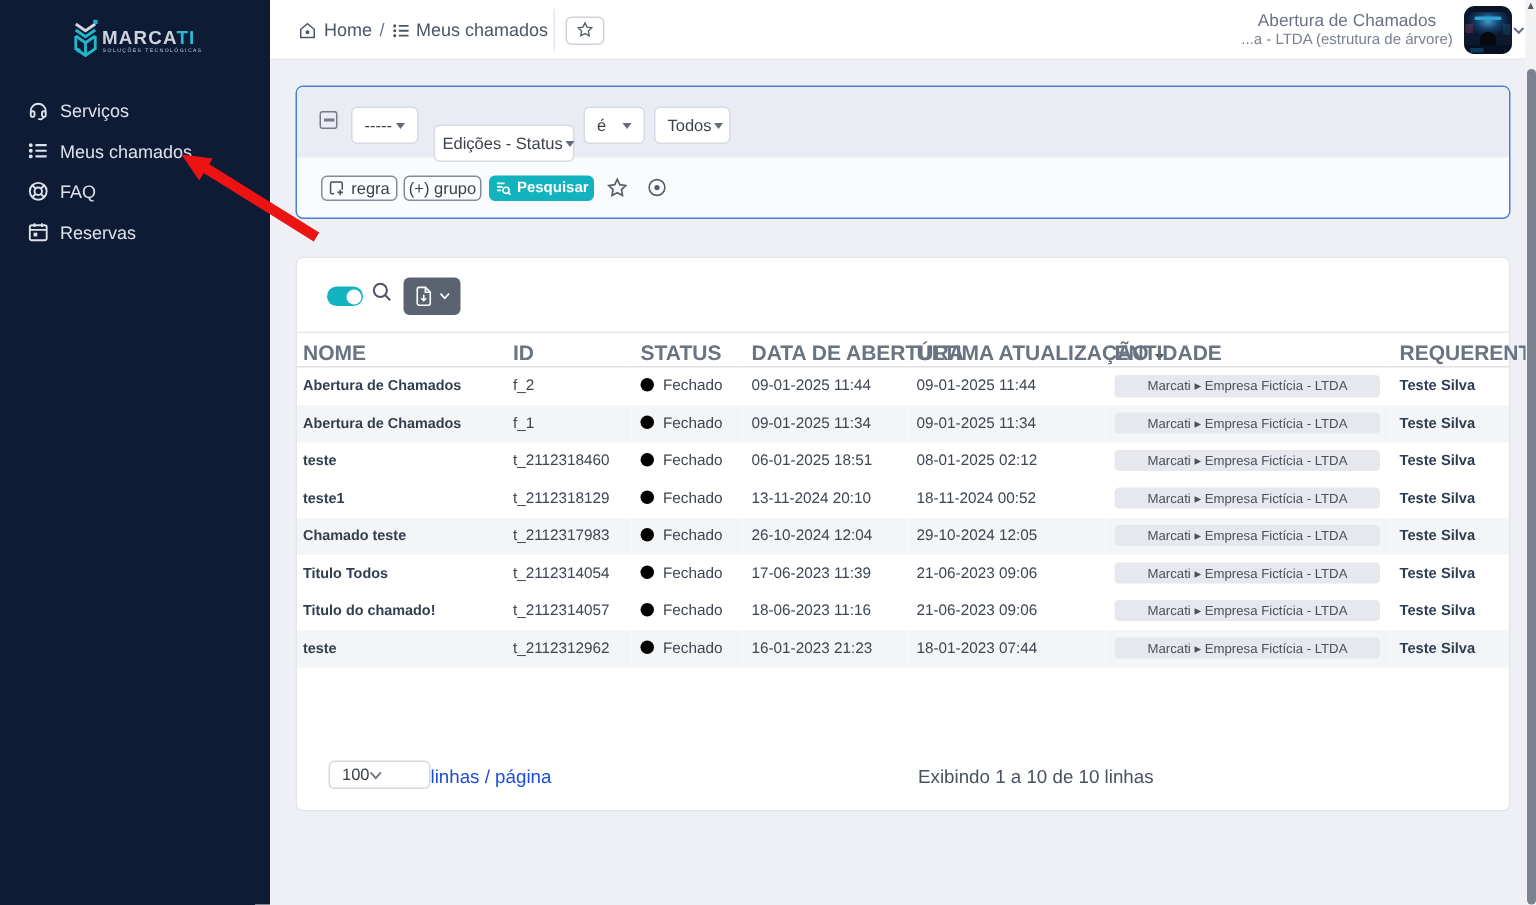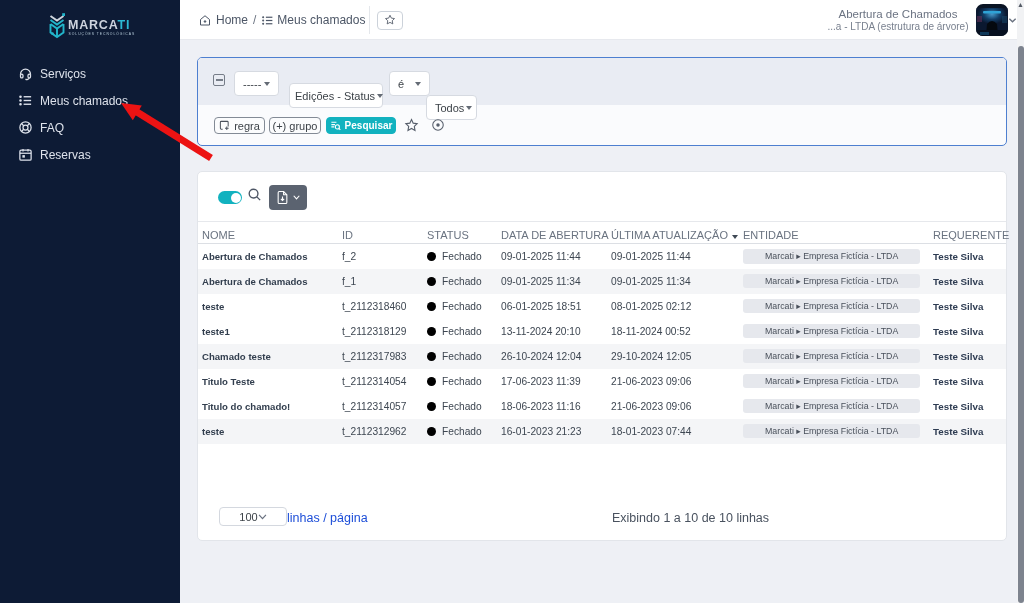--- a/index.html
+++ b/index.html
@@ -14,21 +14,21 @@
 #scrollbar { position:absolute; right:0; top:0; width:7px; height:603px; background:#f1f2f4; z-index:20; }
 #sthumb { position:absolute; left:0.5px; top:46px; width:6px; height:557px; background:#7d838e; border-radius:3px; }
 #sarrow { position:absolute; left:0; top:1px; width:7px; height:8px; color:#555b66; font-size:7px; line-height:8px; text-align:center; }
 #fpanel { position:absolute; left:197px; top:57px; width:810px; height:89px; border:1px solid #4d7fd0; border-radius:5px; background:#fafbfd; z-index:3; overflow:hidden; }
 #frow1 { position:absolute; left:0; top:0; width:100%; height:47px; background:#e9ecf3; }
 .fbtn { position:absolute; background:#fff; border:1px solid #d6dae1; border-radius:4px; font-size:11px; color:#3c4248; display:flex; align-items:center; justify-content:space-between; padding:0 8px; white-space:nowrap; }
 .caret { width:0; height:0; border-left:3.5px solid transparent; border-right:3.5px solid transparent; border-top:4.5px solid #646b75; margin-left:8px; }
 .sbtn { position:absolute; background:#fbfcfd; border:1px solid #838b96; border-radius:4px; font-size:11px; color:#3c4248; display:flex; align-items:center; justify-content:center; height:17px; top:59px; white-space:nowrap; }
 #card { position:absolute; left:197px; top:171px; width:810px; height:370px; background:#fff; border:1px solid #e2e5ea; border-radius:5px; z-index:2; }
 #tbl { position:absolute; left:0; top:49px; width:808px; border-collapse:collapse; table-layout:fixed; }
-#tbl th { height:22px; font-size:11px; color:#6a7380; text-align:left; padding:5px 0 1px 6px; font-weight:normal; letter-spacing:0px; border-top:1px solid #e6e8ec; border-bottom:1px solid #dcdfe4; white-space:nowrap; }
+#tbl th { height:22px; font-size:14px; color:#6a7380; text-align:left; padding:5px 0 1px 6px; font-weight:bold; letter-spacing:0px; border-top:1px solid #e6e8ec; border-bottom:1px solid #dcdfe4; white-space:nowrap; }
 #tbl td { height:25px; font-size:10.2px; color:#3d4651; padding-left:6px; white-space:nowrap; overflow:hidden; }
 #tbl tr.odd td { background:#f4f5f7; }
 #tbl td.nm { font-weight:bold; color:#323e4e; font-size:9.6px; padding-left:4px; }
 #tbl td.rq { font-weight:bold; color:#2e3c52; font-size:9.8px; }
 .dot { display:inline-block; width:9px; height:9px; border-radius:50%; background:#000; margin-right:6px; vertical-align:-1px; }
 .badge { display:inline-block; background:#e6e8ed; border-radius:3px; font-size:8.8px; color:#49505b; padding:3px 22px; line-height:1; }
 .arrowdn { display:inline-block; width:0; height:0; border-left:3.5px solid transparent; border-right:3.5px solid transparent; border-top:4.5px solid #3f4854; margin-left:4px; vertical-align:0px; }
 #redarrow { position:absolute; left:0; top:0; width:1024px; height:603px; z-index:30; pointer-events:none; }
 </style>
 </head>
@@ -139,21 +139,21 @@
     </svg>
 </div>
 
 <div id="fpanel">
   <div id="frow1"></div>
   <div style="position:absolute;left:15px;top:16px;width:12px;height:12px;border:1.4px solid #767d88;border-radius:2px"></div>
   <div style="position:absolute;left:17.5px;top:21.2px;width:7px;height:1.6px;background:#767d88"></div>
   <div class="fbtn" style="left:36px;top:13px;width:45px;height:25px;">-----<span class="caret" style="margin-left:2px"></span></div>
   <div class="fbtn" style="left:91px;top:13px;width:94px;height:25px;padding:0 5px;margin-top:12px;">Edições - Status<span class="caret" style="margin-left:2px"></span></div>
   <div class="fbtn" style="left:191px;top:13px;width:41px;height:25px;">é<span class="caret" style="margin-left:2px"></span></div>
-  <div class="fbtn" style="left:228px;top:13px;width:51px;height:25px;margin-top:24px;">Todos<span class="caret" style="margin-left:2px"></span></div>
+  <div class="fbtn" style="left:238px;top:13px;width:51px;height:25px;">Todos<span class="caret" style="margin-left:2px"></span></div>
   <div class="sbtn" style="left:16px;width:51px;">
     <svg width="11" height="11" viewBox="0 0 24 24" fill="none" stroke="#4a515c" stroke-width="2.2" style="margin-right:4px">
         <path d="M8 20 H5 a2 2 0 0 1-2-2 V5 a2 2 0 0 1 2-2 h13 a2 2 0 0 1 2 2 v9"></path>
         <path d="M17 14 v8 M13 18 h8"></path>
       </svg>
     regra</div>
   <div class="sbtn" style="left:71px;width:52px;">(+) grupo</div>
   <div class="sbtn" style="left:128px;width:70px;background:#12b2bf;border-color:#12b2bf;color:#fff;font-weight:bold;font-size:10px;">
     <svg width="11" height="11" viewBox="0 0 24 24" fill="none" stroke="#fff" stroke-width="2.4" style="margin-right:4px">
         <line x1="3" y1="5" x2="14" y2="5"></line>
@@ -249,21 +249,21 @@
     <tr class="odd">
           <td class="nm">Chamado teste</td>
           <td>t_2112317983</td>
           <td><span class="dot"></span>Fechado</td>
           <td>26-10-2024 12:04</td>
           <td>29-10-2024 12:05</td>
           <td><span class="badge">Marcati ▸ Empresa Fictícia - LTDA</span></td>
           <td class="rq">Teste Silva</td>
         </tr>
     <tr>
-          <td class="nm">Titulo Teste</td>
+          <td class="nm">Titulo Todos</td>
           <td>t_2112314054</td>
           <td><span class="dot"></span>Fechado</td>
           <td>17-06-2023 11:39</td>
           <td>21-06-2023 09:06</td>
           <td><span class="badge">Marcati ▸ Empresa Fictícia - LTDA</span></td>
           <td class="rq">Teste Silva</td>
         </tr>
     <tr>
           <td class="nm">Titulo do chamado!</td>
           <td>t_2112314057</td>
@@ -277,21 +277,21 @@
           <td class="nm">teste</td>
           <td>t_2112312962</td>
           <td><span class="dot"></span>Fechado</td>
           <td>16-01-2023 21:23</td>
           <td>18-01-2023 07:44</td>
           <td><span class="badge">Marcati ▸ Empresa Fictícia - LTDA</span></td>
           <td class="rq">Teste Silva</td>
         </tr>
   </tbody>
     </table>
-  <div style="position:absolute;left:21px;top:335px;width:68px;height:19px;border:1px solid #d4d8df;border-radius:4px;background:#fff;font-size:11px;color:#3c4248;display:flex;align-items:center;justify-content:center;padding:0 8px">100
+  <div style="position:absolute;left:21px;top:335px;width:68px;height:19px;border:1px solid #d4d8df;border-radius:4px;background:#fff;font-size:11px;color:#3c4248;display:flex;align-items:center;justify-content:flex-start;padding:0 8px">100
     <svg width="9" height="6" viewBox="0 0 10 7">
         <path d="M1 1 L5 5.5 L9 1" stroke="#6a7280" stroke-width="1.4" fill="none"></path>
       </svg>
   </div>
   <div style="position:absolute;left:89px;top:339px;font-size:12.5px;color:#1d4ed8">linhas / página</div>
   <div style="position:absolute;left:414px;top:339px;font-size:12.5px;color:#49525f">Exibindo 1 a 10 de 10 linhas</div>
 </div>
 
 <div id="scrollbar">
     <div id="sarrow">▲</div>

